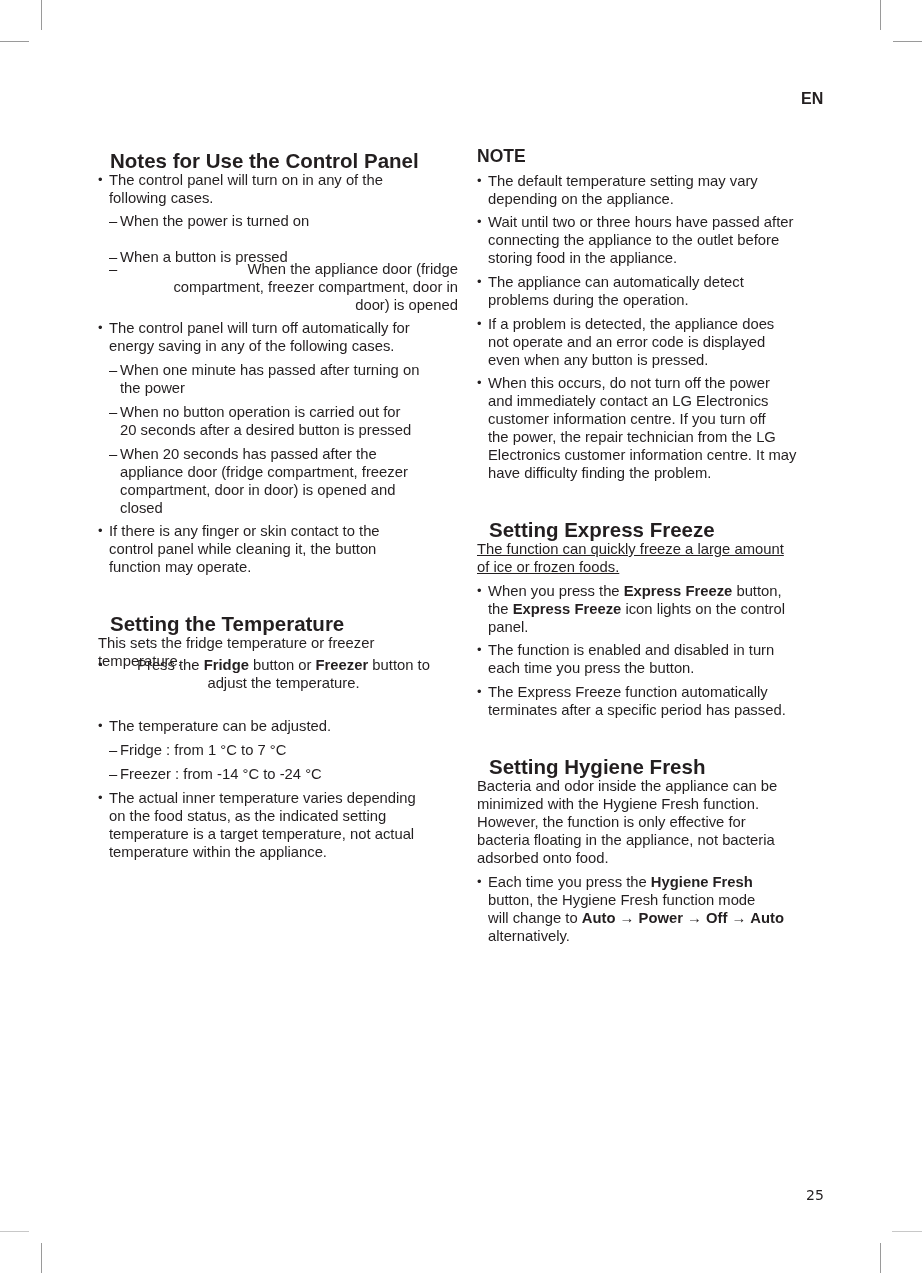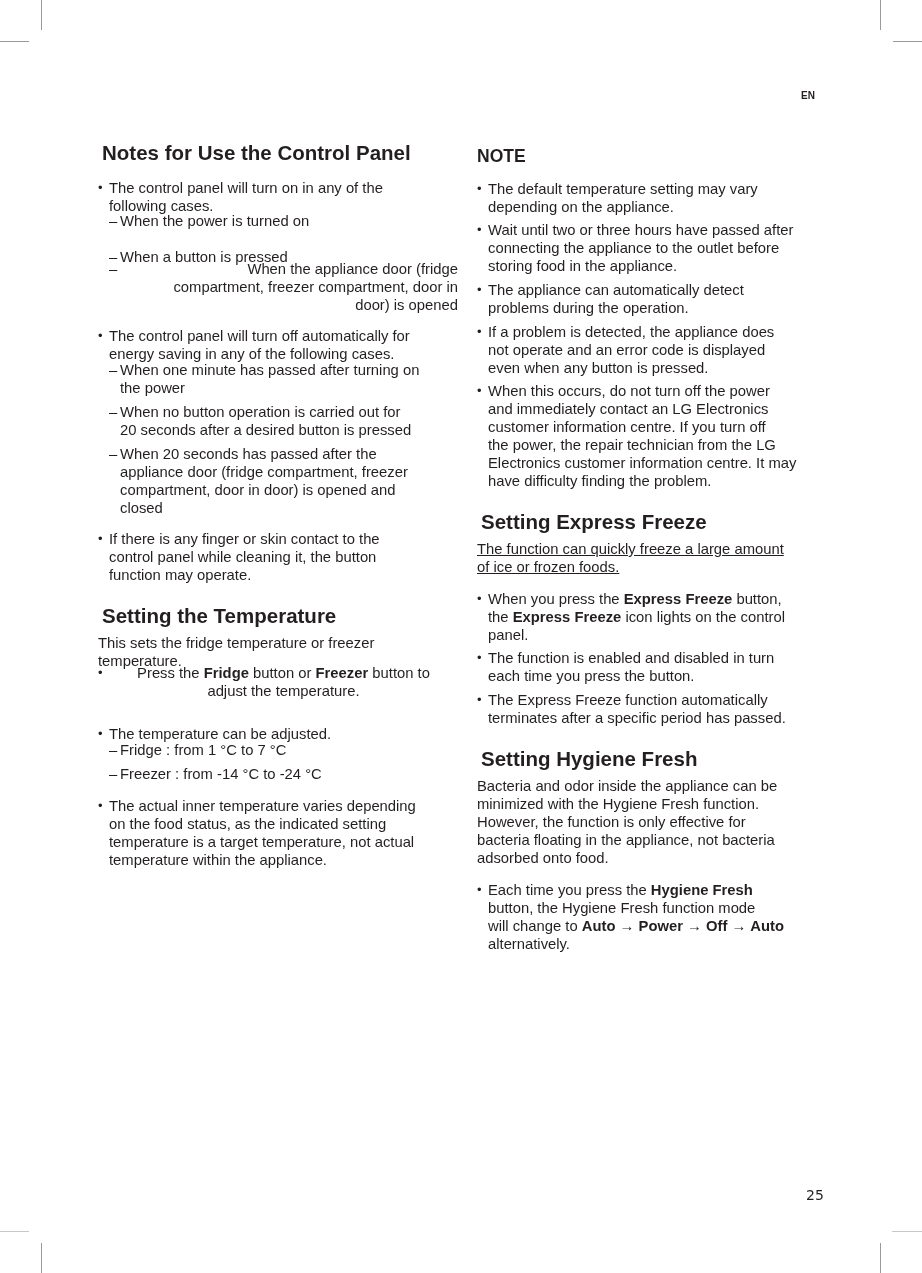--- a/index.html
+++ b/index.html
@@ -1,25 +1,25 @@
 <!DOCTYPE html>
 <html><head>
 <meta charset="utf-8">
 <style>
   html, body { margin: 0; padding: 0; background: #ffffff; }
   body { width: 922px; height: 1273px; position: relative; overflow: hidden;
          font-family: "Liberation Sans", sans-serif; color: #231f20; }
   .crop { position: absolute; background: #9a9a9a; }
-  .lang { position: absolute; left: 801px; top: 90px; font-size: 10px; font-weight: bold; letter-spacing: 0.2px; }
+  .lang { position: absolute; left: 801px; top: 90px; font-size: 16px; font-weight: bold; letter-spacing: 0.2px; }
   .pagenum { position: absolute; left: 806px; top: 1187px; font-size: 14px; font-family: "DejaVu Sans", sans-serif; }
   .block { position: absolute; }
-  .h { font-weight: bold; font-size: 20.5px; line-height: 24px; margin: 4px; }
+  .h { font-weight: bold; font-size: 20.5px; line-height: 24px; margin: 12px; }
   .note-h { font-weight: bold; font-size: 17.5px; line-height: 20px; margin: 0; }
   .p { font-size: 14.8px; line-height: 18px; margin: 0; white-space: pre-line; }
-  .bul { position: relative; padding-left: 11px; font-size: 14.8px; line-height: 18px; white-space: pre-line; margin-top: 8px; }
+  .bul { position: relative; padding-left: 11px; font-size: 14.8px; line-height: 18px; white-space: pre-line; }
   .bul::before { content: "\2022"; position: absolute; left: 0; top: 0; font-size: 13px; }
   .sub { position: relative; padding-left: 22px; font-size: 14.8px; line-height: 18px; white-space: pre-line; }
   .sub::before { content: "\2013"; position: absolute; left: 11px; top: 0; }
   b { font-weight: bold; }
 </style>
 </head>
 <body>
 
 <div class="crop" style="left:41px;top:0;width:1px;height:30px;"></div>
 <div class="crop" style="left:0;top:41px;width:29px;height:1px;"></div>

